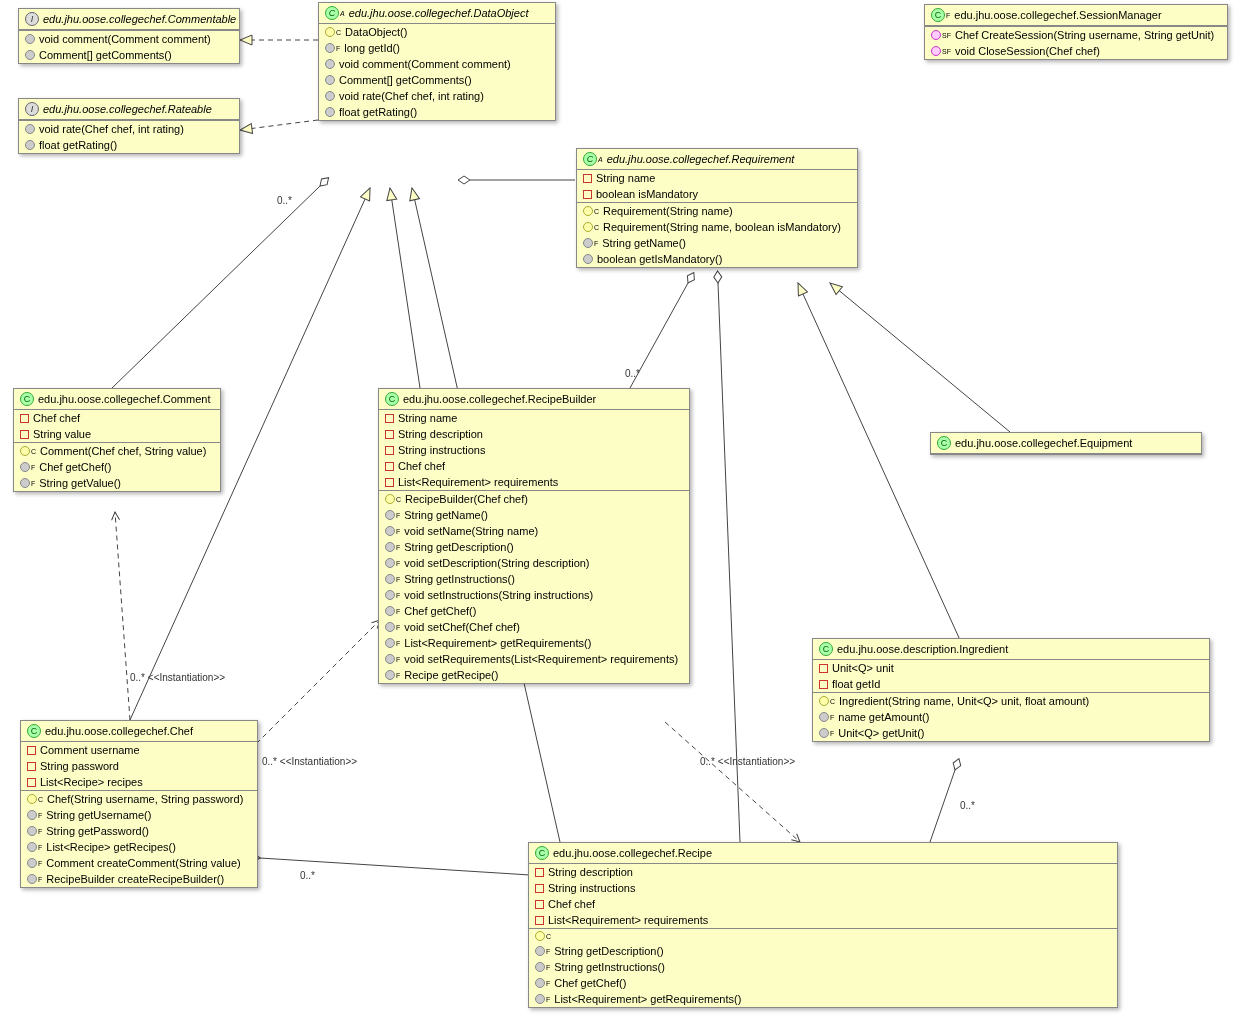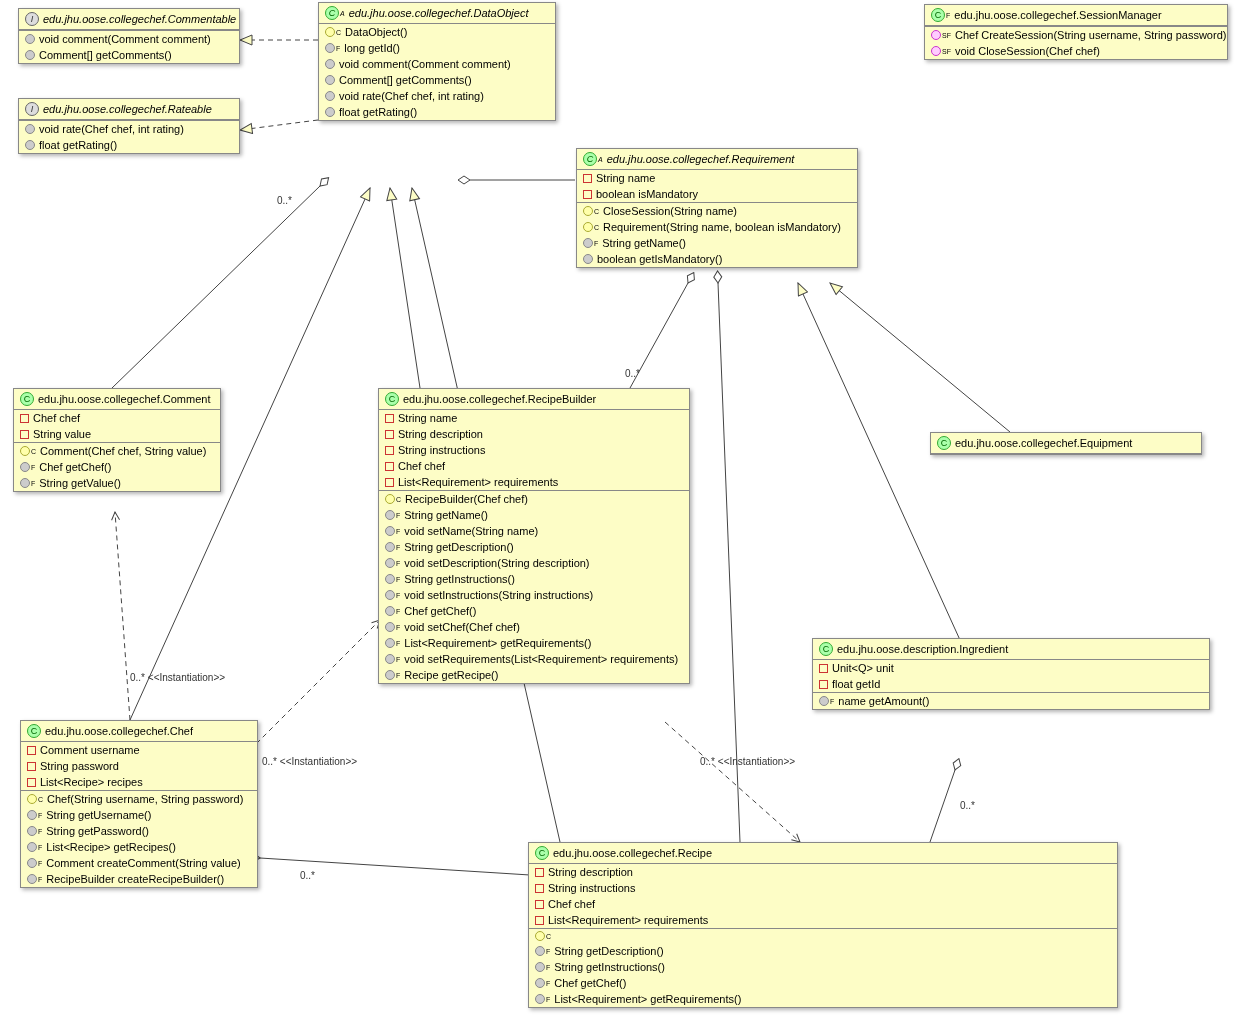--- a/index.html
+++ b/index.html
@@ -199,21 +199,21 @@
   <div class="class-header normal">
       <span class="icon icon-class">C</span>
       <span class="sup">F</span>
       <span>edu.jhu.oose.collegechef.SessionManager</span>
     </div>
   <div class="class-section"></div>
   <div class="class-section">
     <div class="member">
         <span class="icon icon-static"></span>
         <span class="sup">SF</span>
-        <span>Chef CreateSession(String username, String password)</span>
+        <span>Chef CreateSession(String username, String getUnit)</span>
       </div>
     <div class="member">
         <span class="icon icon-static"></span>
         <span class="sup">SF</span>
         <span>void CloseSession(Chef chef)</span>
       </div>
   </div>
 </div>
 
 <div class="class-box" style="left:576px; top:148px; width:280px;">
@@ -229,21 +229,21 @@
       </div>
     <div class="member">
         <span class="icon icon-field"></span>
         <span>boolean isMandatory</span>
       </div>
   </div>
   <div class="class-section">
     <div class="member">
         <span class="icon icon-constructor"></span>
         <span class="sup">C</span>
-        <span>CloseSession(String name)</span>
+        <span>Requirement(String name)</span>
       </div>
     <div class="member">
         <span class="icon icon-constructor"></span>
         <span class="sup">C</span>
         <span>Requirement(String name, boolean isMandatory)</span>
       </div>
     <div class="member">
         <span class="icon icon-method"></span>
         <span class="sup">F</span>
         <span>String getName()</span>
@@ -398,23 +398,33 @@
         <span class="icon icon-field"></span>
         <span>Unit&lt;Q&gt; unit</span>
       </div>
     <div class="member">
         <span class="icon icon-field"></span>
         <span>float getId</span>
       </div>
   </div>
   <div class="class-section">
     <div class="member">
+        <span class="icon icon-constructor"></span>
+        <span class="sup">C</span>
+        <span>Ingredient(String name, Unit&lt;Q&gt; unit, float amount)</span>
+      </div>
+    <div class="member">
         <span class="icon icon-method"></span>
         <span class="sup">F</span>
         <span>name getAmount()</span>
+      </div>
+    <div class="member">
+        <span class="icon icon-method"></span>
+        <span class="sup">F</span>
+        <span>Unit&lt;Q&gt; getUnit()</span>
       </div>
   </div>
 </div>
 
 <div class="class-box" style="left:20px; top:720px; width:236px;">
   <div class="class-header normal">
       <span class="icon icon-class">C</span>
       <span>edu.jhu.oose.collegechef.Chef</span>
     </div>
   <div class="class-section">

